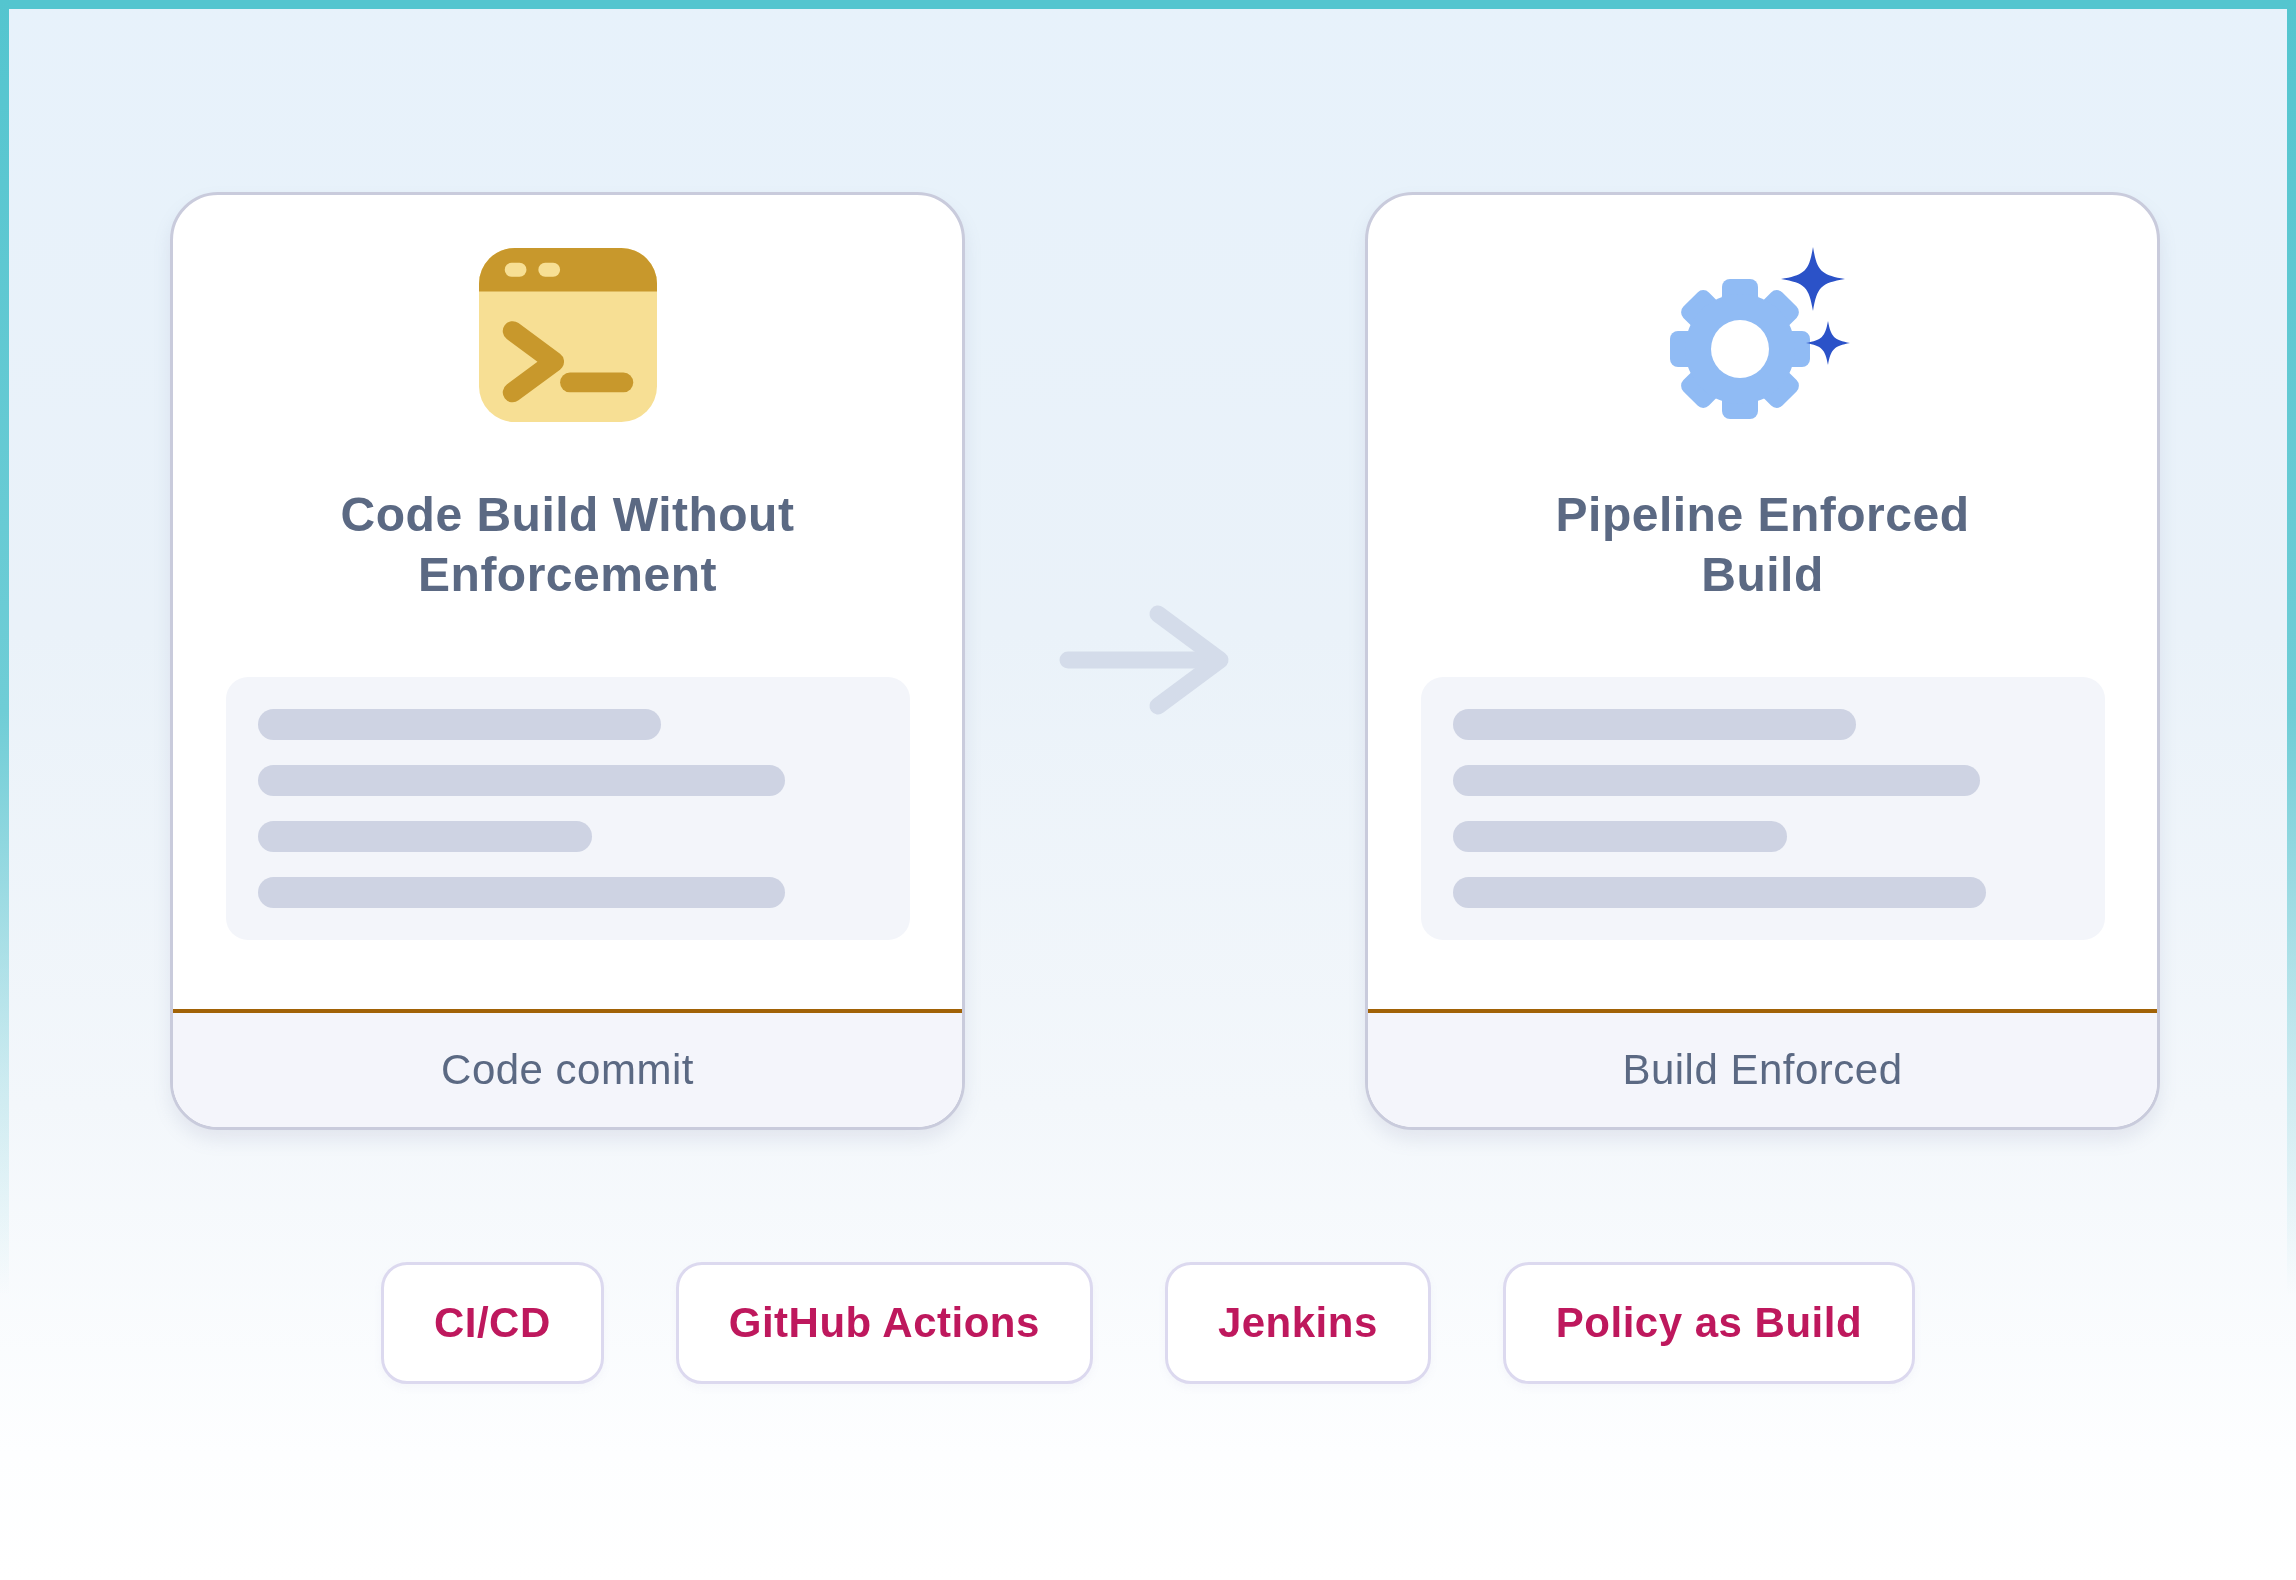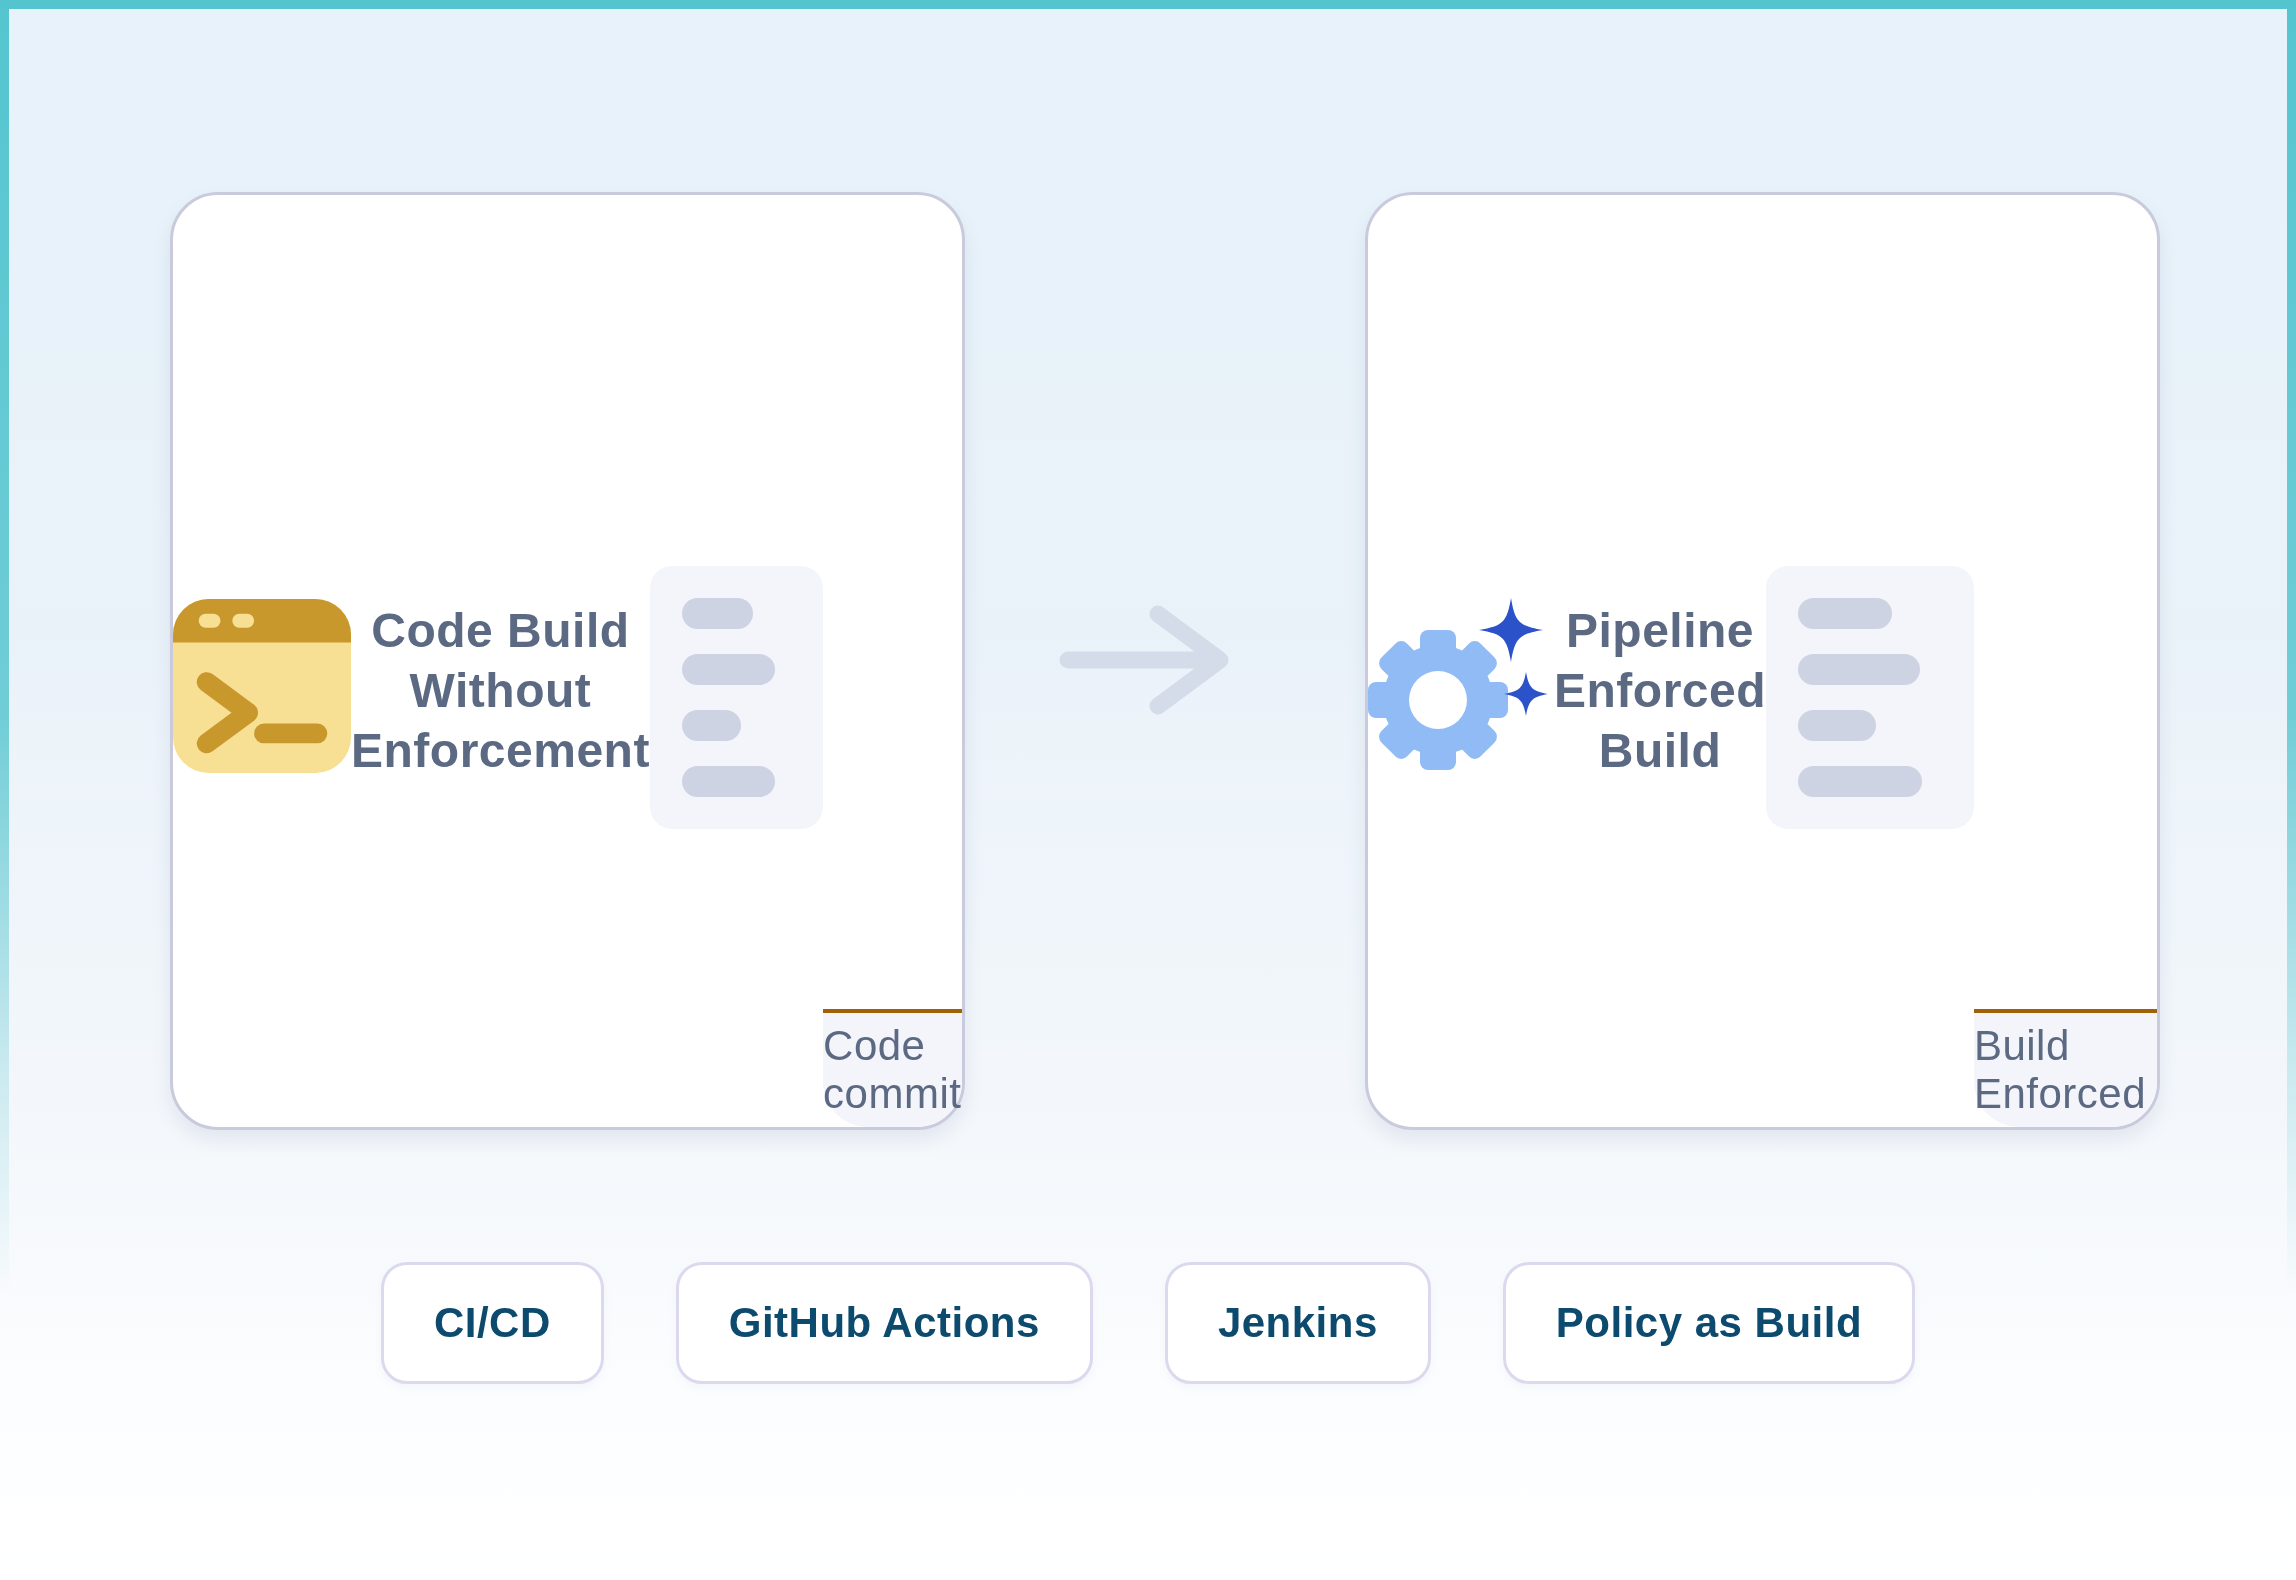--- a/index.html
+++ b/index.html
@@ -32,21 +32,21 @@
     position: absolute;
     top: 192px;
     width: 795px;
     height: 938px;
     background: #ffffff;
     border: 3px solid #c9cbdc;
     border-radius: 48px;
     box-sizing: border-box;
     box-shadow: 0 10px 18px rgba(120, 130, 165, 0.14);
     display: flex;
-    flex-direction: row;
+    flex-direction: column;
     align-items: center;
   }
   .card-before { left: 170px; }
   .card-after  { left: 1337px; margin-left: 28px; }
 
   .card-icon {
     margin-top: 52px;
     height: 178px;
     display: flex;
     align-items: center;
@@ -119,21 +119,21 @@
   .tag {
     height: 122px;
     box-sizing: border-box;
     padding: 0 50px;
     background: #ffffff;
     border: 3px solid #dcd9ef;
     border-radius: 26px;
     display: flex;
     align-items: center;
     justify-content: center;
-    color: #0c4a6e;
+    color: #be185d;
     font-size: 42px;
     font-weight: 700;
     letter-spacing: 0.5px;
     box-shadow: 0 4px 8px rgba(140, 140, 180, 0.06);
   }
 </style>
 </head>
 <body>
 
 <div class="frame-top"></div>

